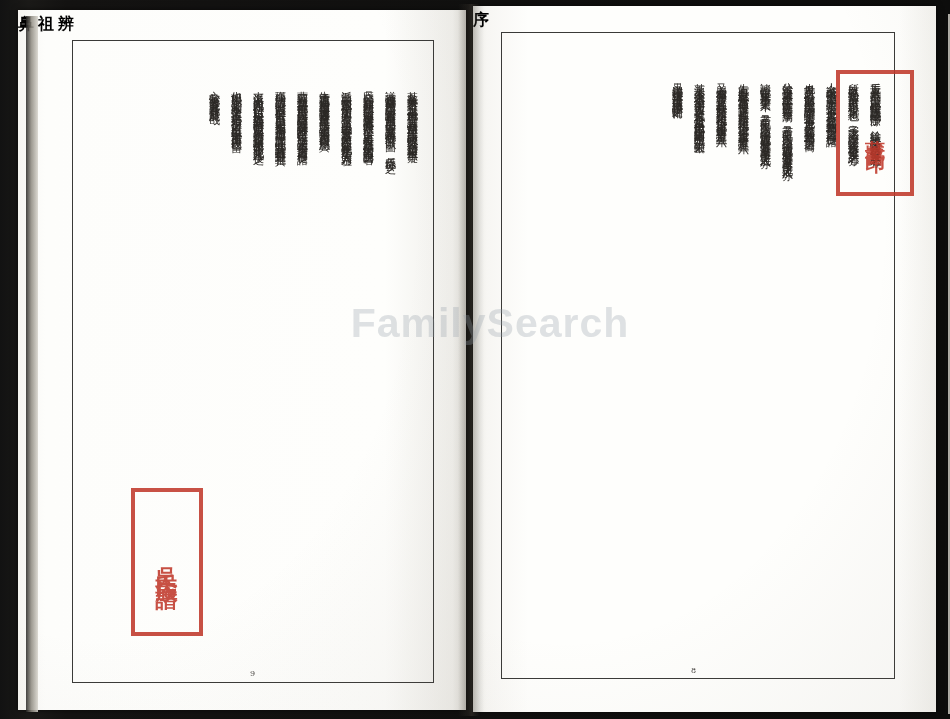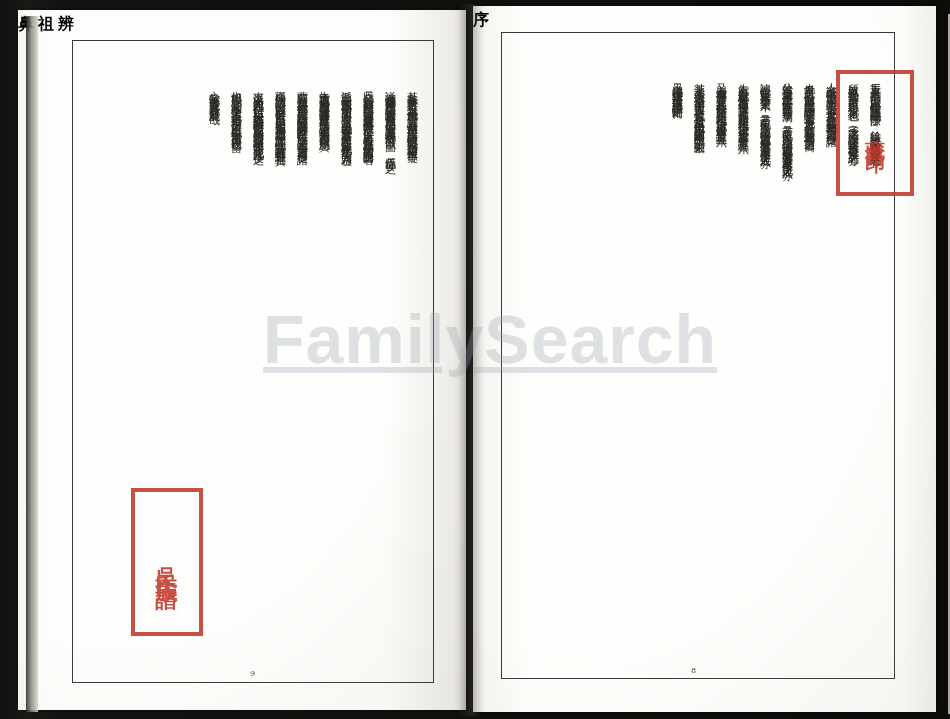--- a/index.html
+++ b/index.html
@@ -141,27 +141,26 @@
     border-width: 4px;
   }
   
   .watermark {
     position: absolute;
     left: 140px;
     top: 300px;
     width: 700px;
     text-align: center;
     font-family: "Liberation Sans", sans-serif;
-    font-size: 68px;
+    font-size: 41px;
     font-weight: bold;
     color: rgba(150,160,170,0.30);
     letter-spacing: 1px;
     pointer-events: none;
     user-select: none;
-    text-decoration: underline;
   }
   
   .aging {
     position: absolute;
     inset: 0;
     pointer-events: none;
     background:
       radial-gradient(ellipse at 20% 30%, rgba(0,0,0,0.00) 60%, rgba(120,110,95,0.07) 100%);
   }
   

